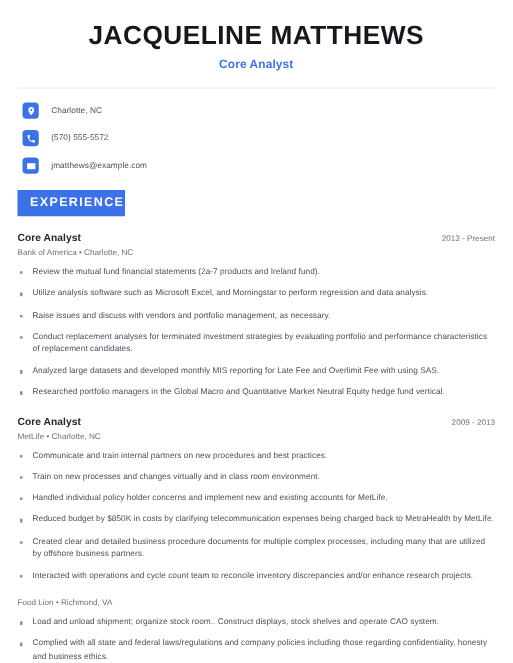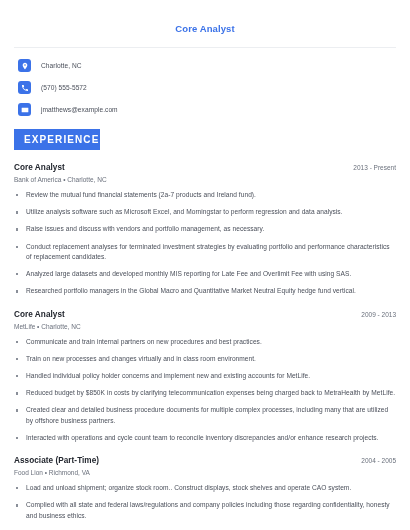--- a/index.html
+++ b/index.html
@@ -145,20 +145,21 @@
     height: 2.4px;
     background: #8a8f99;
   }
 </style>
 </head>
 <body>
 
 <div class="page">
 
   <div class="header">
+    <div class="full-name">JACQUELINE MATTHEWS</div>
     <div class="job-title">Core Analyst</div>
   </div>
 
   <div class="divider"></div>
 
   <div class="contact-list">
 
     <div class="contact-row">
       <span class="contact-icon">
         <svg width="8" height="8" viewBox="0 0 24 24" fill="#ffffff" aria-hidden="true">
@@ -218,24 +219,20 @@
         <li class="bullet">Communicate and train internal partners on new procedures and best practices.</li>
         <li class="bullet">Train on new processes and changes virtually and in class room environment.</li>
         <li class="bullet">Handled individual policy holder concerns and implement new and existing accounts for MetLife.</li>
         <li class="bullet">Reduced budget by $850K in costs by clarifying telecommunication expenses being charged back to MetraHealth by MetLife.</li>
         <li class="bullet">Created clear and detailed business procedure documents for multiple complex processes, including many that are utilized by offshore business partners.</li>
         <li class="bullet">Interacted with operations and cycle count team to reconcile inventory discrepancies and/or enhance research projects.</li>
       </ul>
     </div>
 
     <div class="job">
-      <div class="job-head">
-        <span class="job-role">Associate (Part-Time)</span>
-        <span class="job-dates">2004 - 2005</span>
-      </div>
       <div class="job-meta">Food Lion • Richmond, VA</div>
       <ul class="bullets">
         <li class="bullet">Load and unload shipment; organize stock room.. Construct displays, stock shelves and operate CAO system.</li>
         <li class="bullet">Complied with all state and federal laws/regulations and company policies including those regarding confidentiality, honesty and business ethics.</li>
 
       </ul>
     </div>
 
   </div>
 

